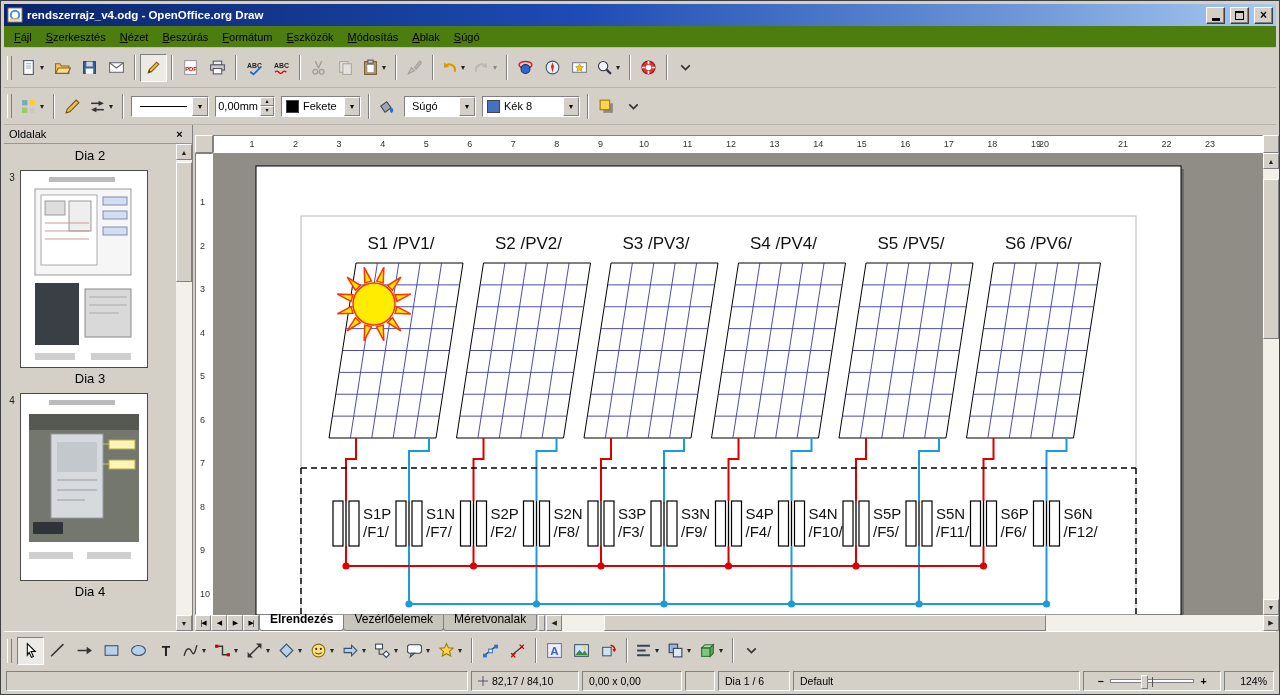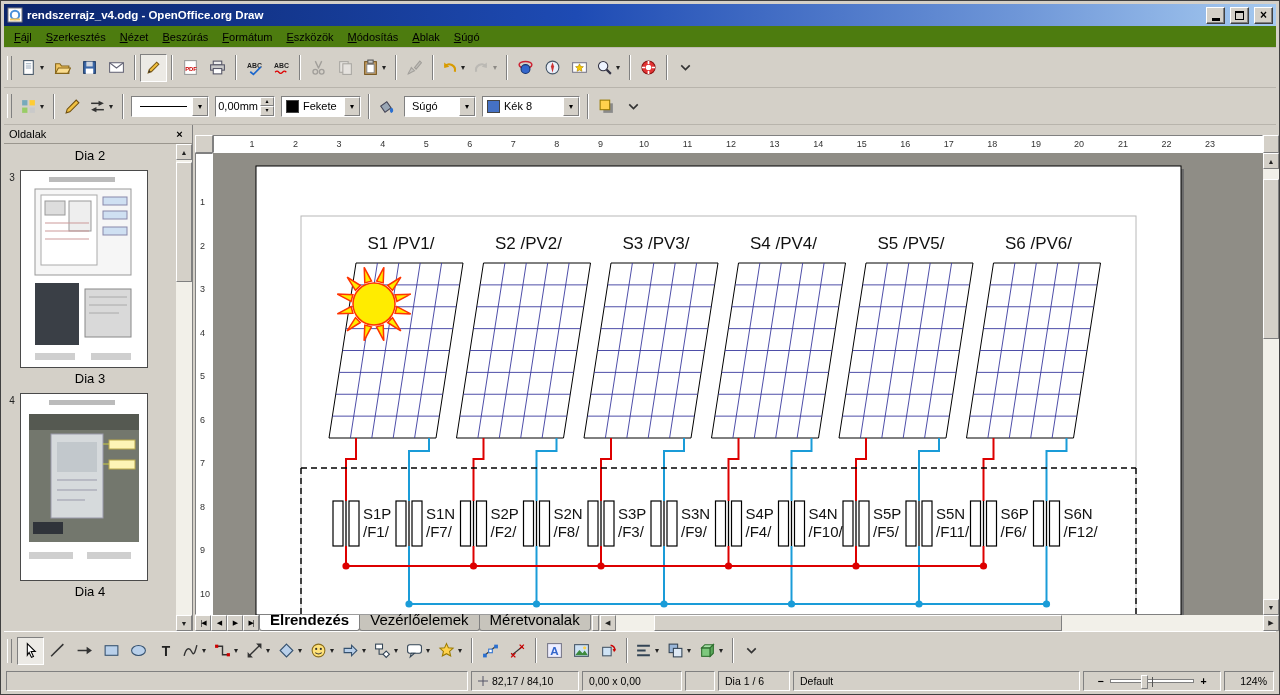--- a/index.html
+++ b/index.html
@@ -66,21 +66,21 @@
   #vruler{position:absolute;left:2px;top:28px;width:18px;height:462px;background:#fff;border:1px solid;border-color:#808080 #fff #fff #808080;overflow:hidden;}
   .vnum{position:absolute;left:4px;transform:translateY(-50%);font-size:9px;color:#333;}
   #canvas{position:absolute;left:20px;top:28px;width:1050px;height:462px;background:#8f8d86;overflow:hidden;}
   #diagram-svg text{font-family:"Liberation Sans","DejaVu Sans",sans-serif;}
   #vscroll-split{position:absolute;left:1070px;top:10px;width:16px;height:18px;background:#d4d0c8;border:1px solid;border-color:#fff #808080 #808080 #fff;}
   #vscroll{position:absolute;left:1070px;top:28px;width:16px;height:462px;}
   
   #tabsrow{position:absolute;left:2px;top:490px;width:1084px;height:16px;display:flex;align-items:stretch;}
   .nav-btn{width:16px;height:16px;background:#d4d0c8;border:1px solid;border-color:#fff #808080 #808080 #fff;font-size:7px;display:flex;align-items:center;justify-content:center;letter-spacing:-1px;}
   #tabs-host{display:flex;}
-  .tab{height:16px;padding:1px 10px 8px;background:#c7c4bc;border:1px solid #808080;border-top:none;border-radius:0 0 3px 3px;font-size:15px;display:flex;align-items:center;white-space:nowrap;}
+  .tab{height:16px;padding:1px 10px 8px;background:#c7c4bc;border:1px solid #808080;border-top:none;border-radius:0 0 3px 3px;font-size:12px;display:flex;align-items:center;white-space:nowrap;}
   .tab.active{background:#fff;font-weight:bold;}
   .tab+.tab{margin-left:-1px;}
   .tabs-splitter{width:7px;background:#d4d0c8;border:1px solid;border-color:#fff #808080 #808080 #fff;margin:0 1px;}
   #hscroll{flex:1;display:flex;}
   .hs-track{flex:1;background:#f2f0e9;position:relative;}
   .hs-thumb{position:absolute;top:0;height:100%;left:6%;width:63%;background:#d4d0c8;border:1px solid;border-color:#fff #808080 #808080 #fff;}
   
   #statusbar{position:absolute;left:3px;right:3px;top:668px;height:24px;background:#d4d0c8;display:flex;align-items:center;gap:3px;padding:1px 2px;}
   .sb-cell{height:20px;border:1px solid;border-color:#808080 #fff #fff #808080;display:flex;align-items:center;padding:0 6px;font-size:10.5px;white-space:nowrap;gap:4px;}
   .sb-left{width:462px;}
@@ -496,21 +496,21 @@
         <span class="ruler-num" style="left: 429.95px;">10</span>
         <span class="ruler-num" style="left: 473.5px;">11</span>
         <span class="ruler-num" style="left: 517.05px;">12</span>
         <span class="ruler-num" style="left: 560.6px;">13</span>
         <span class="ruler-num" style="left: 604.15px;">14</span>
         <span class="ruler-num" style="left: 647.7px;">15</span>
         <span class="ruler-num" style="left: 691.25px;">16</span>
         <span class="ruler-num" style="left: 734.8px;">17</span>
         <span class="ruler-num" style="left: 778.35px;">18</span>
         <span class="ruler-num" style="left: 821.9px;">19</span>
-        <span class="ruler-num" style="left: 865px;">20</span>
+        <span class="ruler-num" style="left: 830px;">20</span>
         <span class="ruler-num" style="left: 909px;">21</span>
         <span class="ruler-num" style="left: 952.55px;">22</span>
         <span class="ruler-num" style="left: 996.1px;">23</span>
       </div>
     <div id="vruler">
         <span class="vnum" style="top: 48px;">1</span>
         <span class="vnum" style="top: 91.55px;">2</span>
         <span class="vnum" style="top: 135.1px;">3</span>
         <span class="vnum" style="top: 178.65px;">4</span>
         <span class="vnum" style="top: 222.2px;">5</span>

